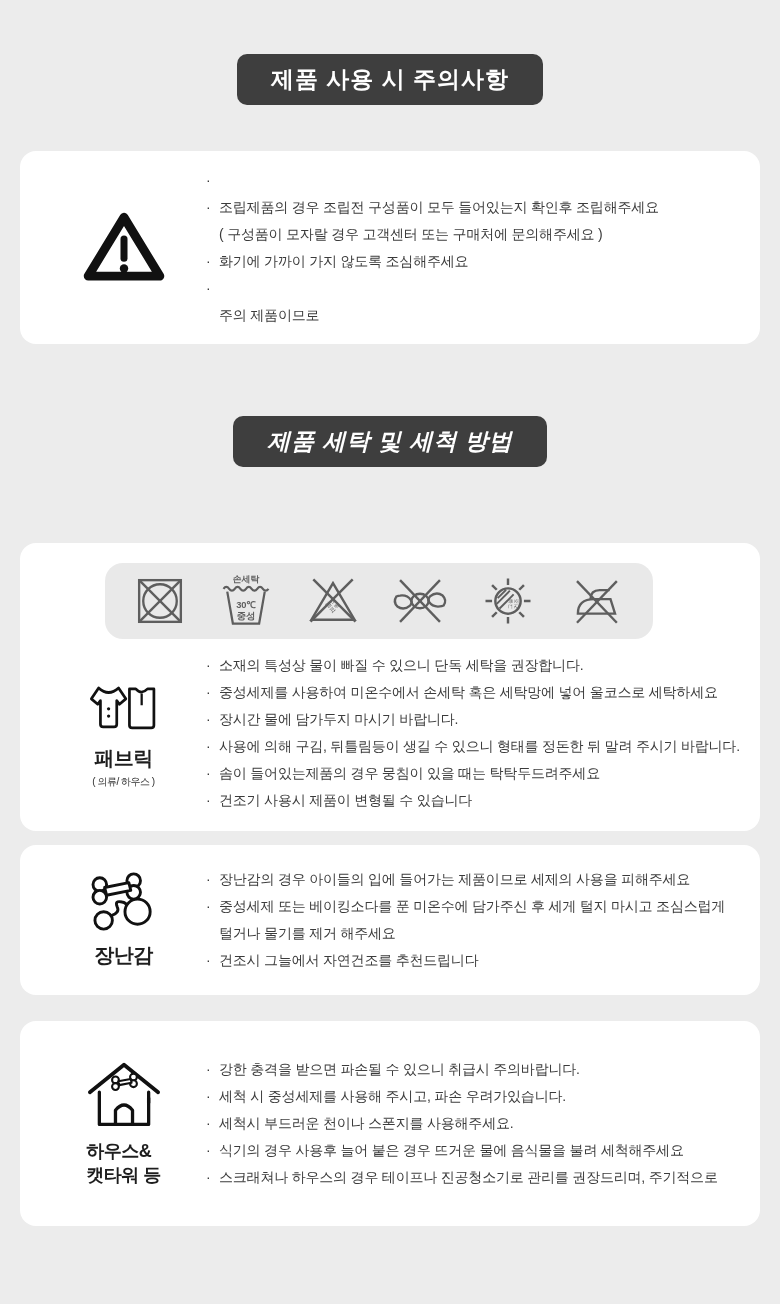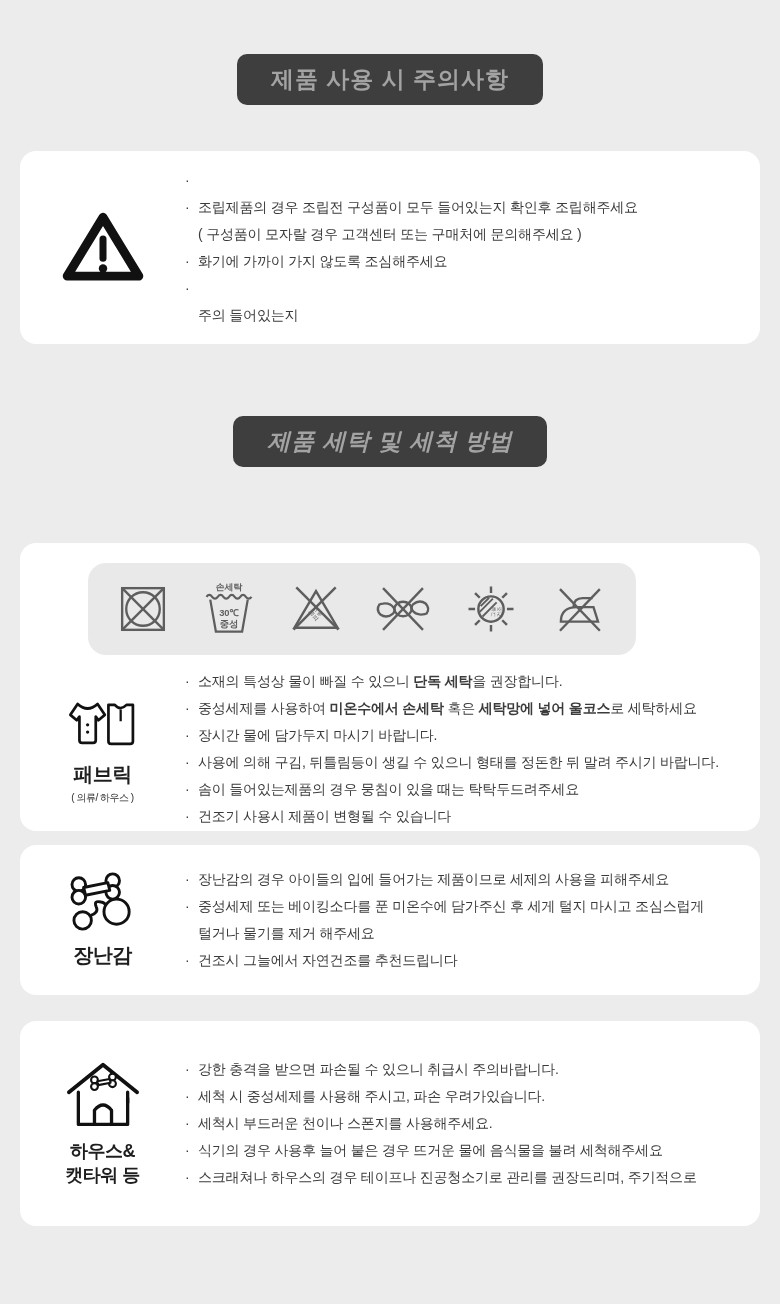--- a/index.html
+++ b/index.html
@@ -9,46 +9,47 @@
     background:#ececec;
     font-family:"Liberation Sans", sans-serif;
     color:#3b3b3b;
     overflow:hidden;
   }
   .badge-row{text-align:center;}
   .badge-row.first{padding-top:54px;}
   .badge-row.second{padding-top:72px;font-style:italic;}
   .badge{
     display:inline-block;
-    background:#3e3e3e;color:#a3a3a3;
+    background:#3e3e3e;color:#ffffff;
     font-size:23px;font-weight:bold;letter-spacing:1px;
     padding:10px 34px;border-radius:10px;
   }
   .card{
     background:#ffffff;border-radius:16px;
     margin:0 20px;box-sizing:border-box;overflow:hidden;
   }
   .card.caution{margin-top:46px;height:193px;display:flex;align-items:center;}
   .card.fabric{margin-top:76px;height:288px;}
   .card.toy{margin-top:14px;height:150px;display:flex;align-items:center;}
   .card.house{margin-top:26px;height:205px;display:flex;align-items:center;}
   .icon-col{
     width:165px;flex:none;
     display:flex;flex-direction:column;align-items:center;justify-content:center;
-    text-align:center;
+    text-align:left;
+    margin-left:21px;
   }
   .text-col{flex:1;padding-right:14px;min-width:0;}
   .line{display:flex;font-size:14px;line-height:27px;letter-spacing:-0.2px;white-space:nowrap;}
   .bullet{width:13px;flex:none;}
-  .seg-b{font-weight:bold;}
+  .seg-b{font-weight:normal;}
   .sec-title{font-size:20px;font-weight:bold;color:#1e1e1e;margin-top:9px;letter-spacing:-0.5px;}
   .sec-title.small{font-size:18px;line-height:1.35;margin-top:7px;}
   .sec-sub{font-size:10px;color:#2e2e2e;margin-top:3px;letter-spacing:-0.5px;}
   .strip{
-    margin:20px 0 0 68px;width:548px;height:92px;
+    margin:20px 0 0 85px;width:548px;height:76px;
     background:#e9e9e9;border-radius:18px;
     display:flex;align-items:center;justify-content:space-between;
     padding:0 26px;box-sizing:border-box;
   }
   .fabric-row{display:flex;margin-top:13px;}
   svg{display:block;}
   svg text{font-family:"Liberation Sans", sans-serif;fill:#5e5e5e;}
   .care{stroke:#5e5e5e;}
 </style>
 </head>
@@ -82,21 +83,21 @@
         </div>
         <div class="line">
           <span class="bullet">·</span>
           <span class="line-text"><span>화기에 가까이 가지 않도록 조심해주세요</span></span>
         </div>
         <div class="line">
           <span class="bullet">·</span>
         </div>
         <div class="line">
           <span class="bullet"></span>
-          <span class="line-text"><span>주의 들어있는지</span></span>
+          <span class="line-text"><span>주의 제품이므로</span></span>
         </div>
       </div>
   </div>
 
   <div class="badge-row second">
     <span class="badge">제품 세탁 및 세척 방법</span>
   </div>
 
   <div class="card fabric">
     <div class="strip">

